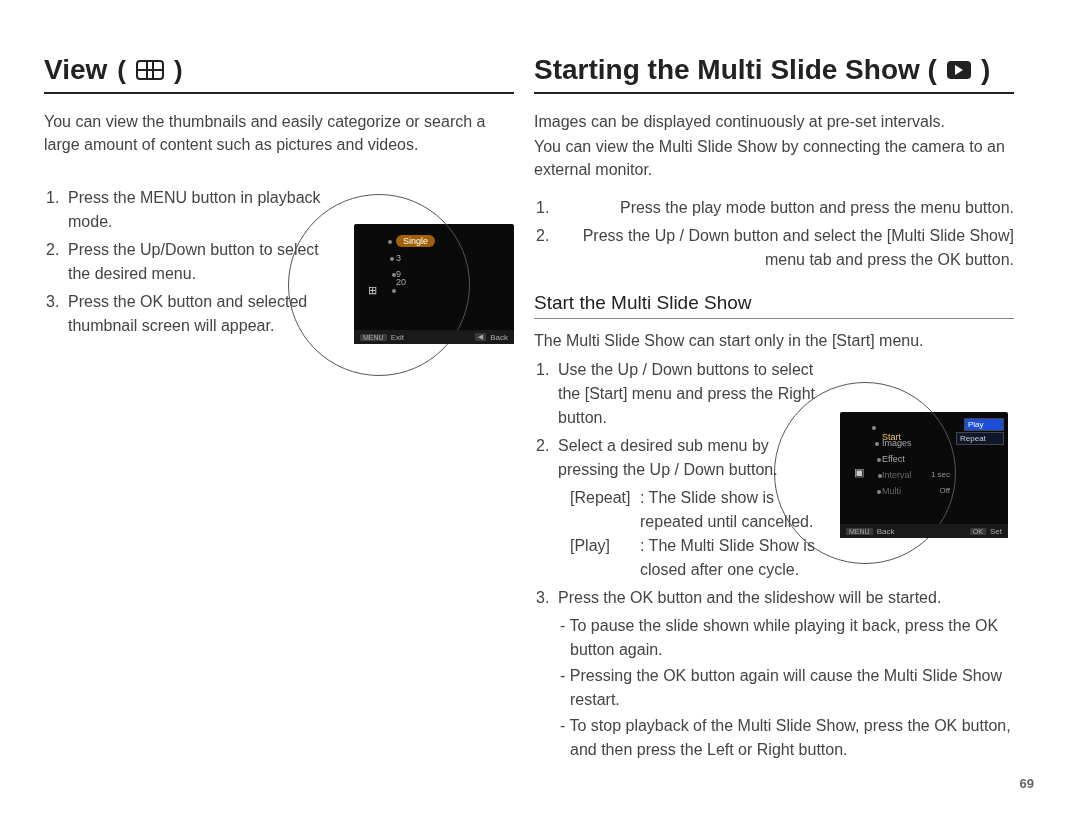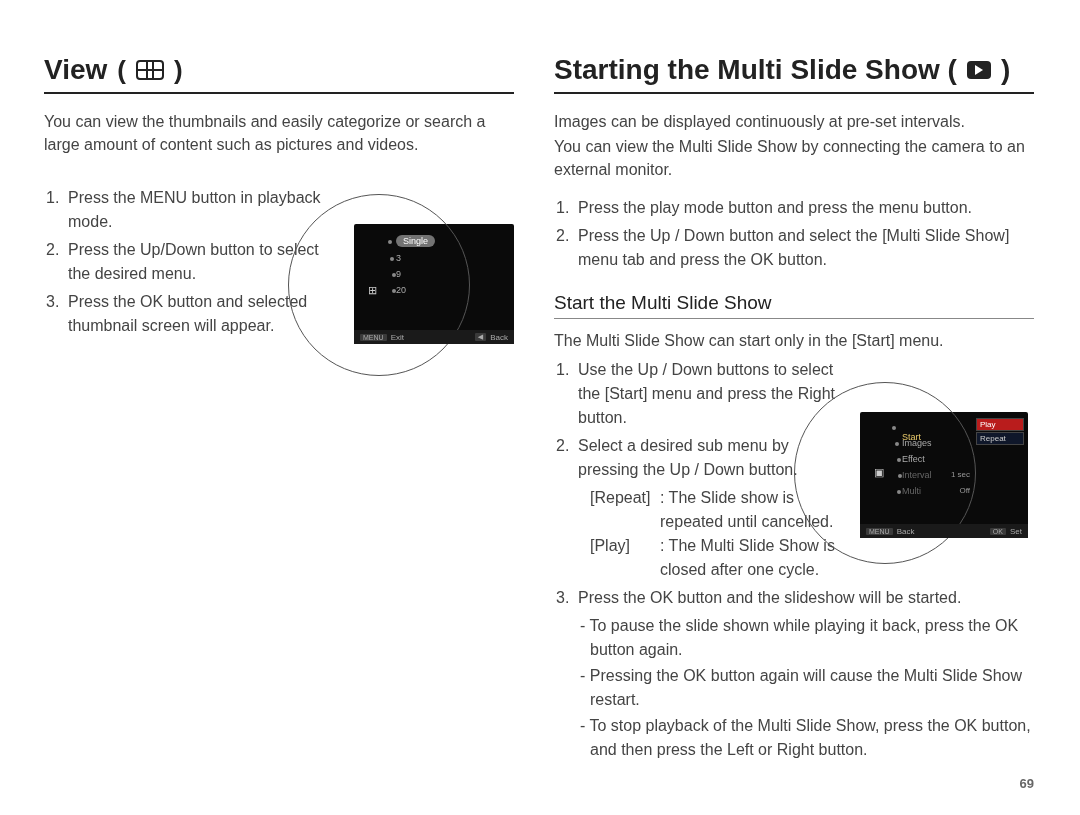--- a/index.html
+++ b/index.html
@@ -8,21 +8,21 @@
     background: #fff;
     width: 1080px;
     height: 815px;
     font-family: Arial, Helvetica, sans-serif;
     color: #444;
   }
   .page {
     display: flex;
     padding: 54px 44px 30px 44px;
     box-sizing: border-box;
-    gap: 40px;
+    gap: 20px;
     height: 100%;
     position: relative;
   }
   .col {
     flex: 0 0 470px;
   }
   .col-r {
     flex: 0 0 480px;
   }
   .h1 {
@@ -159,21 +159,21 @@
     border-radius: 50%;
     background: #888;
   }
   .screen .menu-row {
     position: absolute;
     left: 42px;
     font-size: 9px;
     color: #aaa;
   }
   .screen .hl {
-    background: #737373;
+    background: #a16207;
     color: #fff;
     border-radius: 7px;
     padding: 1px 7px;
   }
   .screen .side-icon {
     position: absolute;
     left: 14px;
     font-size: 11px;
     color: #ccc;
   }
@@ -207,22 +207,23 @@
     font-size: 8px;
   }
   .screen2 .panel .item {
     background: #0f172a;
     border: 1px solid #444;
     margin-bottom: 1px;
     padding: 1px 3px;
     color: #ccc;
   }
   .screen2 .panel .sel {
-    background: #b91c1c;
+    background: #1d4ed8;
     color: #fff;
+    margin-left: 8px;
   }
   .screen2 .rlabel {
     position: absolute;
     right: 58px;
     font-size: 8px;
     color: #999;
   }
   .left-steps-box {
     width: 290px;
     margin-top: 11px;
@@ -262,41 +263,41 @@
     <div class="screen" style="left:310px; top:170px;">
       <div class="arc"></div>
       <div class="dot" style="left:34px; top:16px;"></div>
       <div class="dot" style="left:36px; top:33px;"></div>
       <div class="dot" style="left:38px; top:49px;"></div>
       <div class="dot" style="left:38px; top:65px;"></div>
       <span class="side-icon" style="top:60px;">⊞</span>
       <span class="menu-row hl" style="top:11px;">Single</span>
       <span class="menu-row" style="top:29px;">3</span>
       <span class="menu-row" style="top:45px;">9</span>
-      <span class="menu-row" style="top:61px;">20</span>
+      <span class="menu-row" style="top:53px;">20</span>
       <div class="bar">
         <span class="tag">MENU</span>
         <span>Exit</span>
         <span class="sp"></span>
         <span class="tag">◀</span>
         <span>Back</span>
       </div>
     </div>
   </div>
 
   <div class="col-r" style="position:relative;">
     <div class="h1">
       <span>Starting the Multi Slide Show (</span>
       <span class="icon-slide-wrapper"><span class="icon-slide"></span></span>
       <span>)</span>
     </div>
     <div class="para" style="margin-bottom:2px;">Images can be displayed continuously at pre-set intervals.</div>
     <div class="para">You can view the Multi Slide Show by connecting the camera to an external monitor.</div>
 
-    <ol class="ol mt0" style="margin-top:4px;">
+    <ol class="ol mt0" style="margin-top:4px;text-align:right;">
       <li>Press the play mode button and press the menu button.</li>
       <li>Press the Up / Down button and select the [Multi Slide Show] menu tab and press the OK button.</li>
     </ol>
 
     <div class="h2">Start the Multi Slide Show</div>
     <div class="para" style="margin-bottom:6px;">The Multi Slide Show can start only in the [Start] menu.</div>
 
     <div style="width:290px;">
       <ol class="ol mt0">
         <li>Use the Up / Down buttons to select the [Start] menu and press the Right button.</li>

